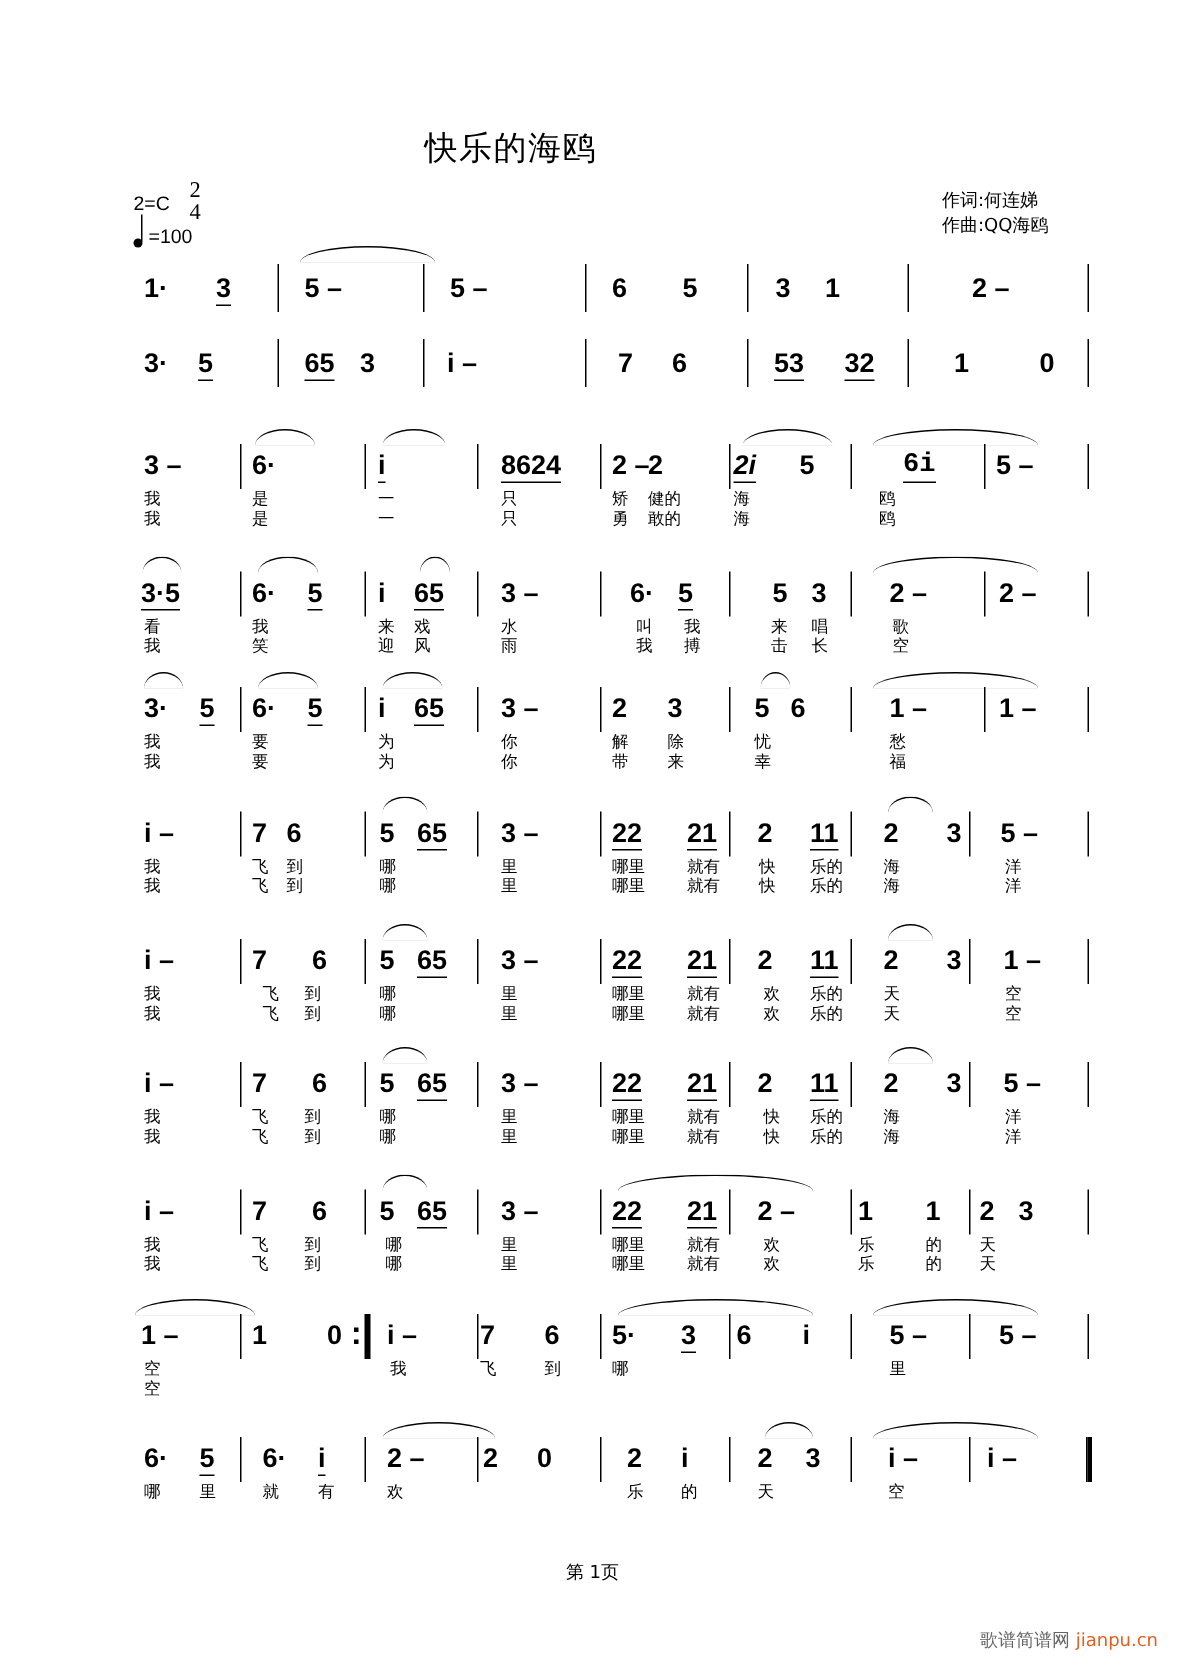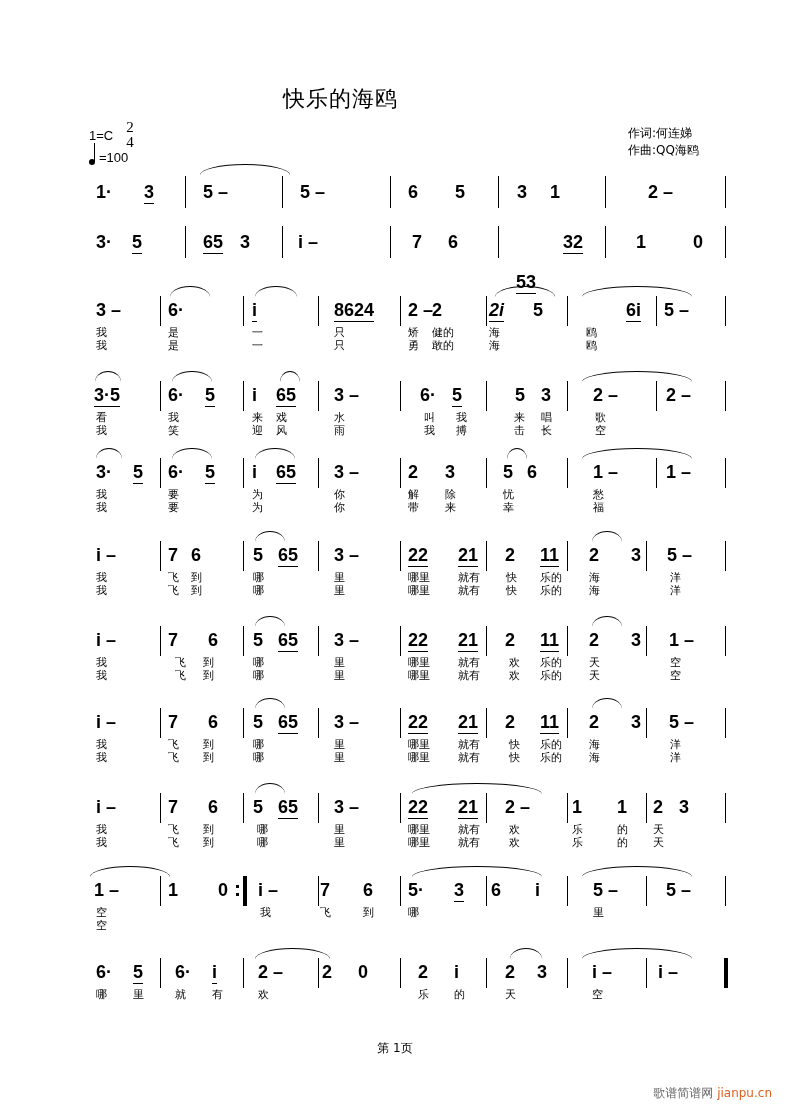--- a/index.html
+++ b/index.html
@@ -25,21 +25,21 @@
   .footer { position:absolute; top:1040px; left:0; width:790px; text-align:center; font-size:12px; }
   .watermark { position:absolute; right:18px; top:1085px; font-size:12px; color:#666; }
   .watermark .wm-en { color:#e06020; }
 </style>
 </head>
 <body>
 
 <div class="title">快乐的海鸥</div>
 
 <div class="meta-left">
-  <span class="key">1=C</span>
+  <span class="key">2=C</span>
   <div class="frac">
     <div>2</div>
     <div>4</div>
   </div>
   <span class="tempo"><span class="qnote"></span><span>=100</span></span>
 </div>
 
 <div class="credits">
   <div>作词:何连娣</div>
   <div>作曲:QQ海鸥</div>
@@ -67,21 +67,21 @@
   <span class="tok ul" style="left:132px;top:56px;">5</span>
   <div class="bar" style="left:185px;top:50px;height:32px;"></div>
   <span class="tok ul" style="left:203px;top:56px;">65</span>
   <span class="tok" style="left:240px;top:56px;">3</span>
   <div class="bar" style="left:282px;top:50px;height:32px;"></div>
   <span class="tok" style="left:298px;top:56px;">i –</span>
   <div class="bar" style="left:390px;top:50px;height:32px;"></div>
   <span class="tok" style="left:412px;top:56px;">7</span>
   <span class="tok" style="left:448px;top:56px;">6</span>
   <div class="bar" style="left:498px;top:50px;height:32px;"></div>
-  <span class="tok ul" style="left:516px;top:56px;margin-top:40px;">53</span>
+  <span class="tok ul" style="left:516px;top:56px;">53</span>
   <span class="tok ul" style="left:563px;top:56px;">32</span>
   <div class="bar" style="left:605px;top:50px;height:32px;"></div>
   <span class="tok" style="left:636px;top:56px;">1</span>
   <span class="tok" style="left:693px;top:56px;">0</span>
   <div class="bar" style="left:725px;top:50px;height:32px;"></div>
 </div>
 
 <div id="systems-host">
     <div class="system" style="top: 300px;">
       <div class="slur" style="left: 170px; top: -14px; width: 40px;"></div>
@@ -97,21 +97,21 @@
       <div class="bar" style="left: 656px; top: -4px; height: 30px;"></div>
       <div class="bar" style="left: 725px; top: -4px; height: 30px;"></div>
       <span class="tok" style="left: 96px; top: 0px;">3 –</span>
       <span class="tok" style="left: 168px; top: 0px;">6·</span>
       <span class="tok ul" style="left: 252px; top: 0px;">i</span>
       <span class="tok ul" style="left: 334px; top: 0px;">8624</span>
       <span class="tok" style="left: 408px; top: 0px;">2 –</span>
       <span class="tok" style="left: 432px; top: 0px;">2</span>
       <span class="tok ul" style="left: 489px; top: 0px; font-style: italic;">2i</span>
       <span class="tok" style="left: 533px; top: 0px;">5</span>
-      <span class="tok ul" style="left: 626px; top: 0px;">6i</span>
+      <span class="tok ul" style="left: 602px; top: 0px; font-family: Liberation Mono, monospace;">6i</span>
       <span class="tok" style="left: 664px; top: 0px;">5 –</span>
       <span class="lyr" style="left: 96px; top: 26px;">我</span>
       <span class="lyr" style="left: 168px; top: 26px;">是</span>
       <span class="lyr" style="left: 252px; top: 26px;">一</span>
       <span class="lyr" style="left: 334px; top: 26px;">只</span>
       <span class="lyr" style="left: 408px; top: 26px;">矫</span>
       <span class="lyr" style="left: 432px; top: 26px;">健的</span>
       <span class="lyr" style="left: 489px; top: 26px;">海</span>
       <span class="lyr" style="left: 586px; top: 26px;">鸥</span>
       <span class="lyr" style="left: 96px; top: 39px;">我</span>

